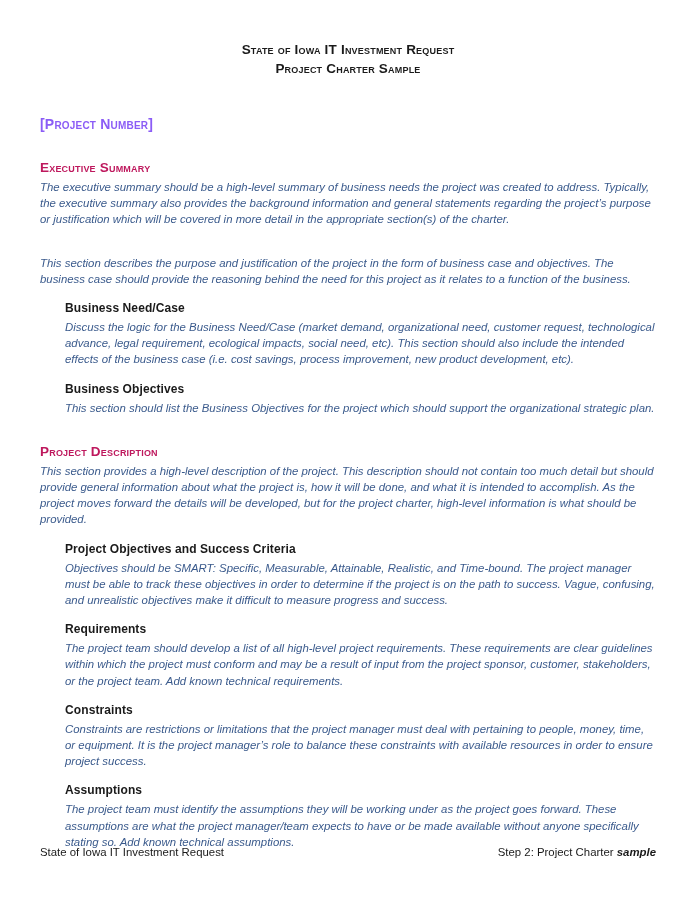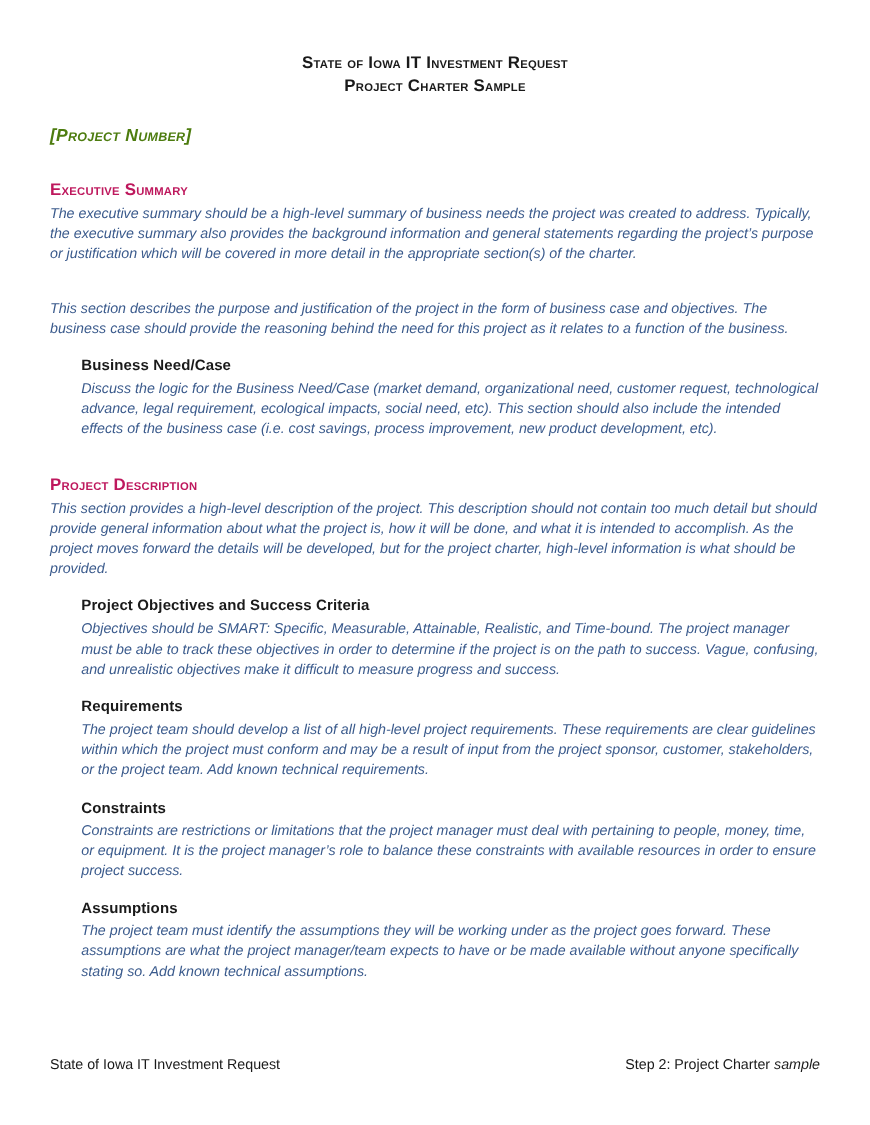--- a/index.html
+++ b/index.html
@@ -28,27 +28,26 @@
     color: #1a1a1a;
     font-variant: small-caps;
     font-size: 13.5px;
     letter-spacing: 0.2px;
     line-height: 19px;
   }
   .doc-title .line2 {
     display: block;
   }
   .project-number {
-    margin-top: 22px;
+    margin-top: 38px;
     font-weight: bold;
-    color: #4d7c0f;
+    color: #8b5cf6;
     font-variant: small-caps;
     font-size: 14px;
     letter-spacing: 0.2px;
-    font-style: italic;
   }
   h2.section-heading {
     margin: 0;
     padding: 0;
     font-weight: bold;
     color: #be185d;
     font-variant: small-caps;
     font-size: 13.5px;
     letter-spacing: 0.2px;
     line-height: 17px;
@@ -91,20 +90,21 @@
     align-items: baseline;
     font-size: 11.4px;
     color: #1a1a1a;
   }
   .footer-left,
   .footer-right {
     white-space: nowrap;
   }
   .footer-right .emph {
     font-style: italic;
+    font-weight: bold;
   }
 </style>
 </head>
 <body>
 
 <div class="page">
 
   <div class="doc-title">
     <span>State of Iowa IT Investment Request</span>
     <span class="line2">Project Charter Sample</span>
@@ -118,20 +118,24 @@
   </div>
 
   <div class="section">
     <p class="body-text">This section describes the purpose and justification of the project in the form of business case and objectives.  The business case should provide the reasoning behind the need for this project as it relates to a function of the business.</p>
 
     <div class="subsection">
       <h3 class="sub-heading">Business Need/Case</h3>
       <p class="body-text">Discuss the logic for the Business Need/Case (market demand, organizational need, customer request, technological advance, legal requirement, ecological impacts, social need, etc).  This section should also include the intended effects of the business case (i.e. cost savings, process improvement, new product development, etc).</p>
     </div>
 
+    <div class="subsection">
+      <h3 class="sub-heading">Business Objectives</h3>
+      <p class="body-text">This section should list the Business Objectives for the project which should support the organizational strategic plan.</p>
+    </div>
   </div>
 
   <div class="section">
     <h2 class="section-heading">Project Description</h2>
     <p class="body-text">This section provides a high-level description of the project.  This description should not contain too much detail but should provide general information about what the project is, how it will be done, and what it is intended to accomplish.  As the project moves forward the details will be developed, but for the project charter, high-level information is what should be provided.</p>
 
     <div class="subsection">
       <h3 class="sub-heading">Project Objectives and Success Criteria</h3>
       <p class="body-text">Objectives should be SMART: Specific, Measurable, Attainable, Realistic, and Time-bound.  The project manager must be able to track these objectives in order to determine if the project is on the path to success.  Vague, confusing, and unrealistic objectives make it difficult to measure progress and success.</p>
     </div>

